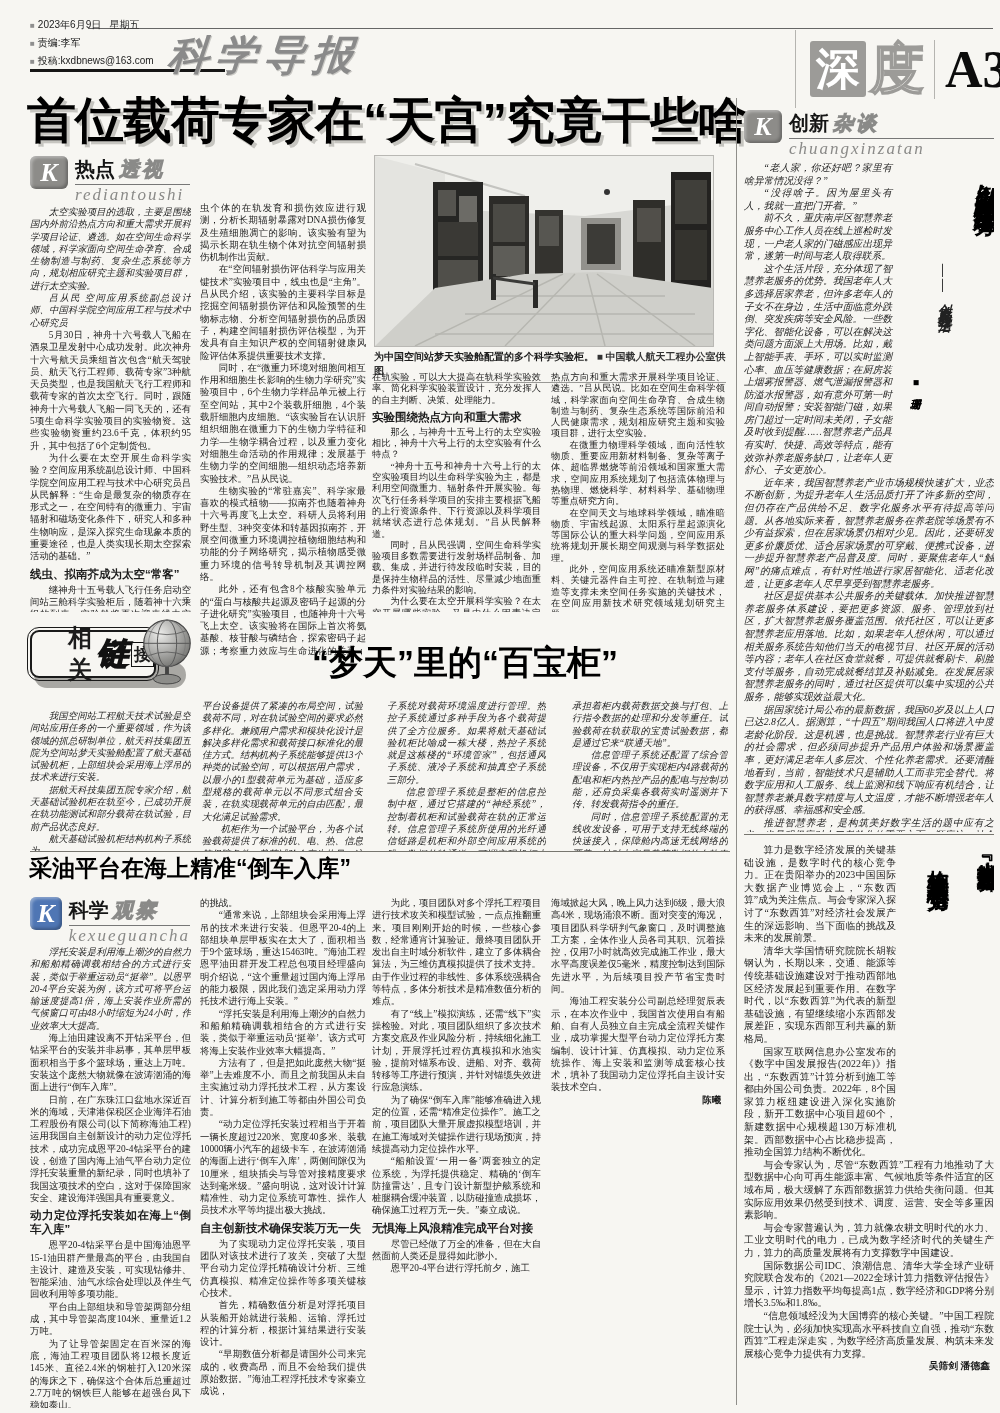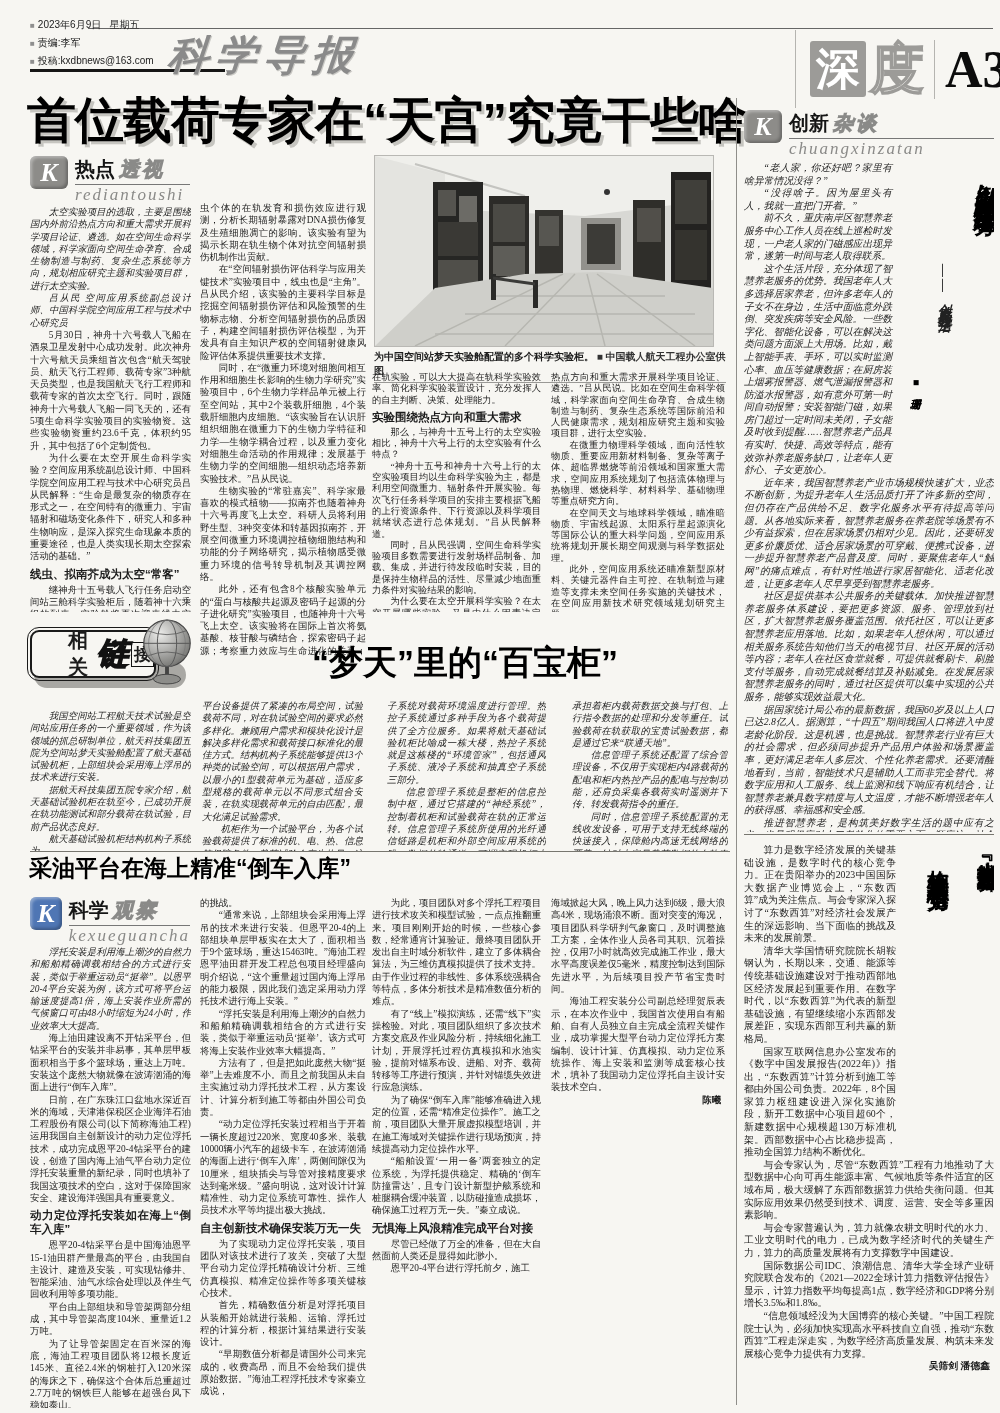--- a/index.html
+++ b/index.html
@@ -41,21 +41,21 @@
   .t-by{text-align:right;font-weight:bold;padding-right:4px;text-indent:0;}
   .kai{font-style:italic;}
   
   .photo{left:374px;top:155px;width:338px;height:190px;border:1px solid #b9b8b4;background:#dcdcd8;overflow:hidden;}
   .caption{left:374px;top:350px;width:352px;font-size:10px;font-weight:bold;font-family:"Liberation Sans",sans-serif;border-bottom:1px solid #9a9996;padding-bottom:4px;}
   .caption .credit{color:#333;}
   
   .rel-badge{left:30px;top:616px;width:162px;height:88px;}
   .rel-swoosh{position:absolute;left:4px;top:46px;width:152px;height:26px;background:#a9a8a4;border-radius:14px;}
   .rel-pill{position:absolute;left:0;top:14px;width:122px;height:44px;border:2px solid #1a1a1a;outline:1px solid #1a1a1a;outline-offset:2px;border-radius:9px;background:#f7f6f2;display:flex;align-items:center;justify-content:center;}
-  .rel-pill .w1{font-size:20px;font-weight:bold;font-family:"Liberation Sans",sans-serif;margin-left:36px;}
+  .rel-pill .w1{font-size:24px;font-weight:bold;font-family:"Liberation Sans",sans-serif;margin-left:36px;}
   .rel-pill .w2{font-size:31px;font-weight:bold;font-style:italic;color:transparent;-webkit-text-stroke:1.5px #111;margin:0 2px;}
   .rel-pill .w3{font-size:17px;font-weight:bold;border:1.5px solid #111;padding:0 2px;margin-left:1px;}
   .rel-globe{position:absolute;right:-4px;top:2px;}
   
   .treasure-hl{left:200px;top:640px;width:530px;text-align:center;font-size:34px;font-weight:900;font-family:"Liberation Sans",sans-serif;color:#000;}
   
   .hdiv{height:1px;background:#77766f;}
   
   .oil-hl{left:29px;top:853px;width:520px;font-size:23px;font-weight:900;font-family:"Liberation Sans",sans-serif;white-space:nowrap;color:#000;}
   

